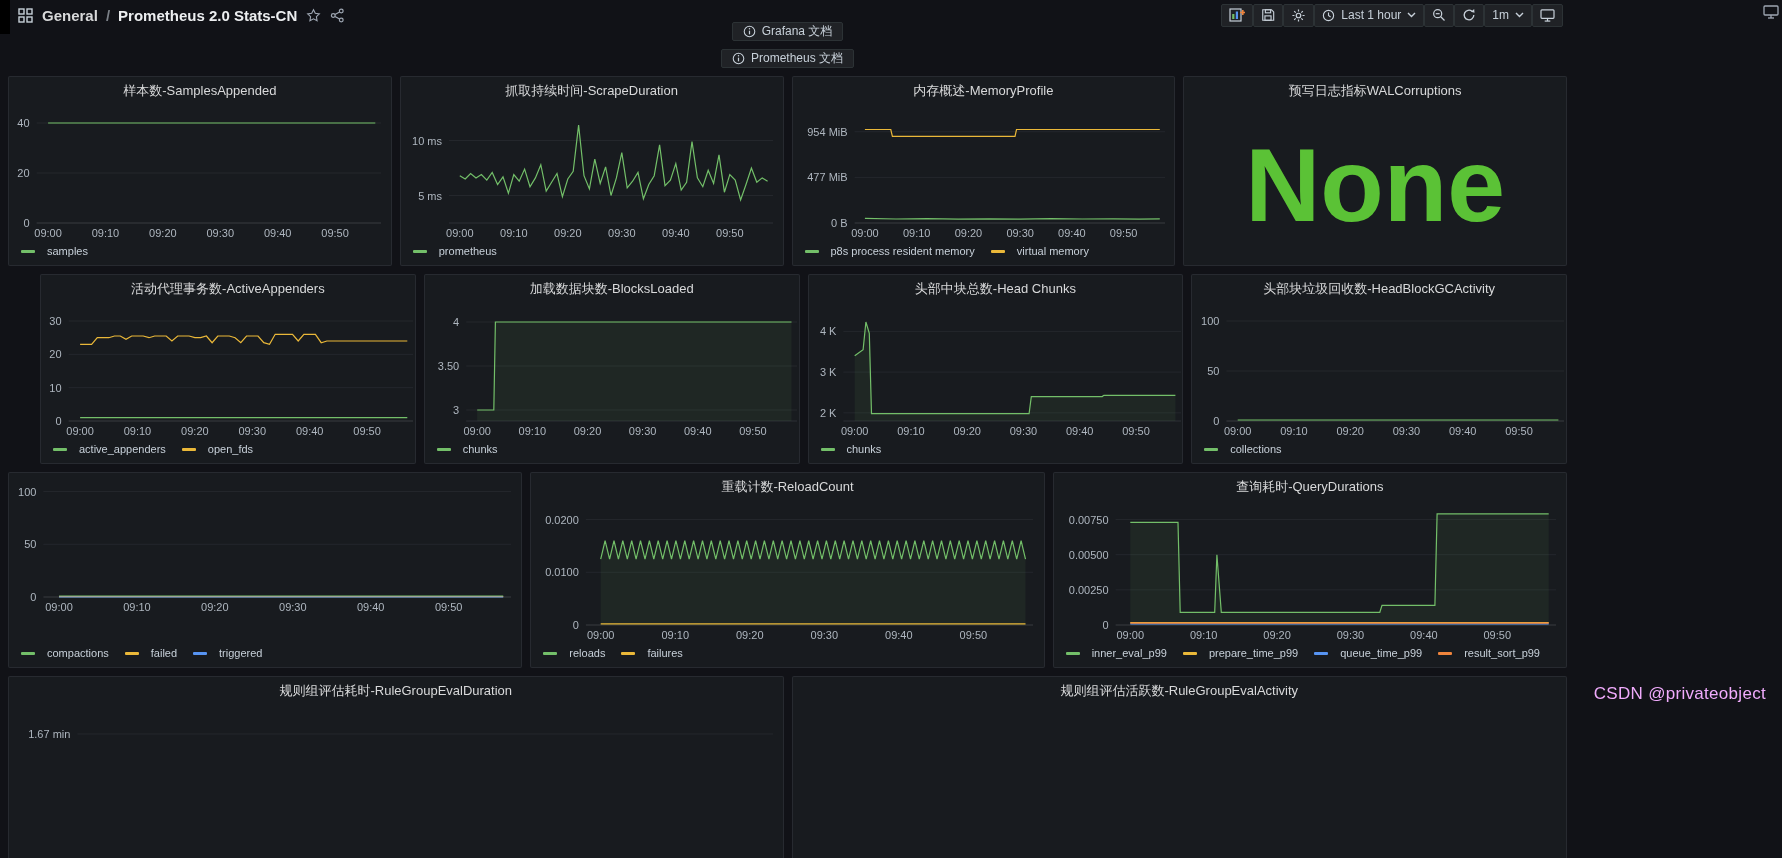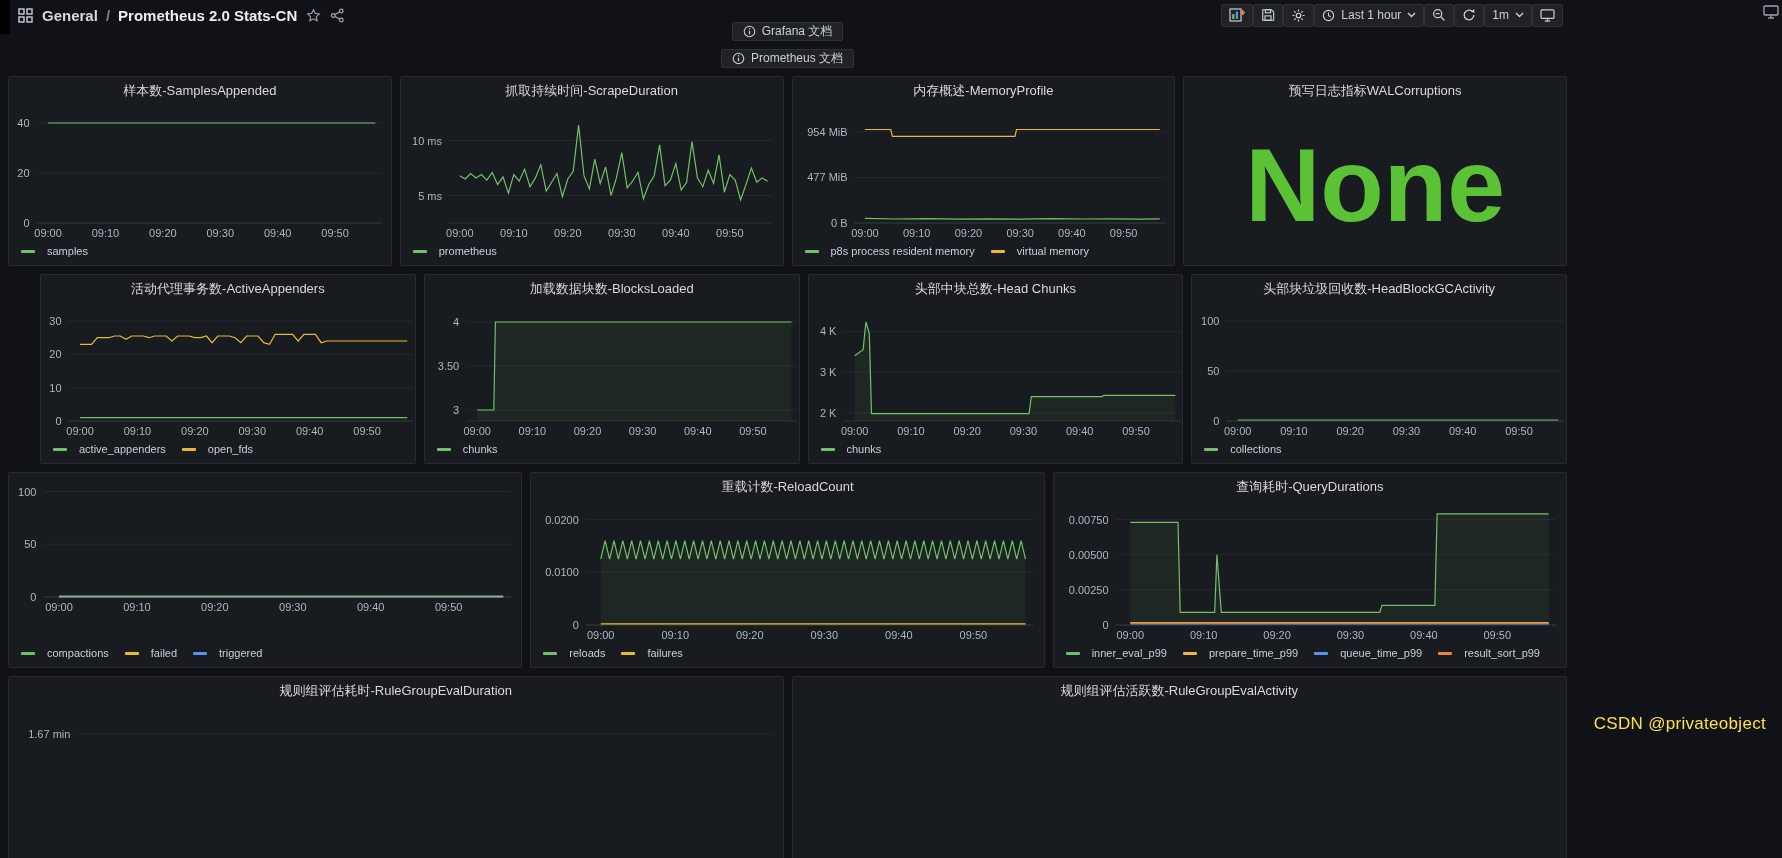--- a/index.html
+++ b/index.html
@@ -26,21 +26,21 @@
     display:flex;flex-direction:column;min-width:0;position:relative;}
   .panel-title{height:28px;line-height:28px;text-align:center;font-size:13px;font-weight:500;color:#d8d9da;
     cursor:pointer;white-space:nowrap;overflow:hidden;}
   .chart-body{flex:1;position:relative;min-height:0;cursor:crosshair;}
   .chart-body svg{position:absolute;left:0;top:0;}
   svg text{fill:#aeb6bf;font-size:11px;font-family:"Liberation Sans","DejaVu Sans",sans-serif;}
   .legend{display:flex;gap:16px;align-items:center;padding:2px 12px 8px 12px;font-size:11px;color:#c7d0d9;}
   .legend-item{display:flex;align-items:center;gap:12px;cursor:pointer;white-space:nowrap;}
   .legend-swatch{display:inline-block;width:14px;height:3px;border-radius:1px;}
   .big-value{flex:1;display:flex;align-items:center;justify-content:center;font-size:104px;font-weight:700;line-height:1;}
-  .watermark{position:absolute;right:16px;top:714px;font-size:17px;color:#fde047;letter-spacing:.3px;}
+  .watermark{position:absolute;right:16px;top:684px;font-size:17px;color:#f0abfc;letter-spacing:.3px;}
 </style>
 </head>
 <body>
 
 <span class="corner-notch"></span>
 
 <header class="navbar">
   <span class="icon-plain">
     <svg width="15" height="15" viewBox="0 0 15 15">
         <g fill="none" stroke="#c7d0d9" stroke-width="1.4">

